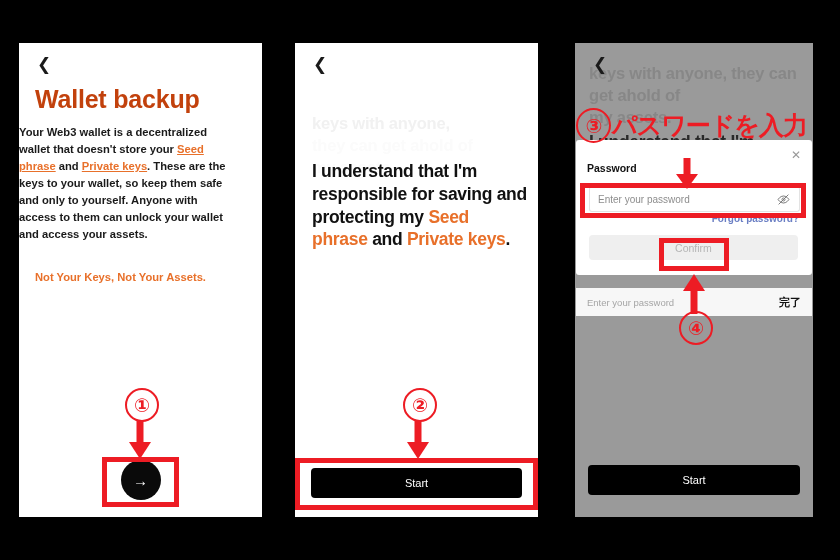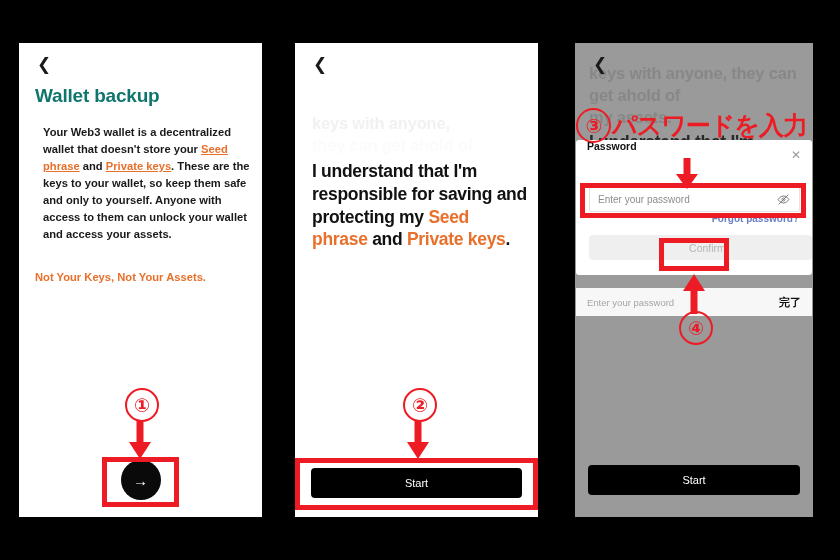--- a/index.html
+++ b/index.html
@@ -18,24 +18,24 @@
 
   .backbtn{
     position:absolute;left:14px;top:10px;width:22px;height:22px;
     display:flex;align-items:center;justify-content:center;
     font-size:17px;color:#1a1a1a;line-height:1;
   }
 
   
   .h1{
     position:absolute;left:16px;top:42px;width:215px;
-    font-size:19px;font-weight:bold;color:#0f766e;letter-spacing:-.2px;
+    font-size:25px;font-weight:bold;color:#c2410c;letter-spacing:-.2px;
   }
   .body-copy{
-    position:absolute;left:24px;top:81px;width:212px;
+    position:absolute;left:0;top:81px;width:212px;
     font-size:11.2px;font-weight:bold;line-height:1.52;color:#1a1a1a;
   }
   .lnk{color:#E8702A;text-decoration:underline;}
   .warn{
     position:absolute;left:16px;top:228px;width:215px;
     font-size:11.2px;font-weight:bold;color:#E8702A;
   }
 
   .circle-arrow-wrap{
     position:absolute;left:0;right:0;bottom:13px;height:48px;
@@ -86,21 +86,21 @@
   }
   .p3-dim{position:absolute;inset:0;background:rgba(40,40,40,.47);}
   #p3btn{bottom:22px;left:13px;right:13px;}
 
   
   .dialog{
     position:absolute;left:576px;top:140px;width:236px;height:135px;
     background:#fff;border-radius:3px;
   }
   .dlg-title{
-    position:absolute;left:11px;top:0;
+    position:absolute;left:11px;top:22px;
     font-size:10.5px;font-weight:bold;color:#111;
   }
   .dlg-close{
     position:absolute;right:9px;top:8px;width:14px;height:14px;
     display:flex;align-items:center;justify-content:center;
     color:#999;font-size:12px;line-height:1;
   }
   .pw-field{
     position:absolute;left:13px;top:46px;width:209px;height:24px;
     border:1px solid #e3e3e3;border-top:1.6px solid #8aa4de;
@@ -115,21 +115,21 @@
     justify-content:center;color:#777;
   }
   .forgot{
     position:absolute;right:13px;top:73px;
     font-size:10px;color:#6b7fc4;font-weight:bold;
   }
   .confirm{
     position:absolute;left:13px;top:95px;width:209px;height:25px;
     background:#efefef;border-radius:4px;
     display:flex;align-items:center;justify-content:center;
-    font-size:10.5px;color:#b5b5b5;padding-left:14px;
+    font-size:10.5px;color:#b5b5b5;
   }
   .kbd-bar{
     position:absolute;left:576px;top:288px;width:236px;height:28px;
     background:#f7f7f7;display:flex;align-items:center;
     justify-content:space-between;padding:0 11px;box-sizing:border-box;
   }
   .kbd-hint{font-size:9.5px;color:#a5a5a5;}
   .kbd-done{font-size:11px;color:#111;font-weight:bold;margin-left:29px;}
 
   

